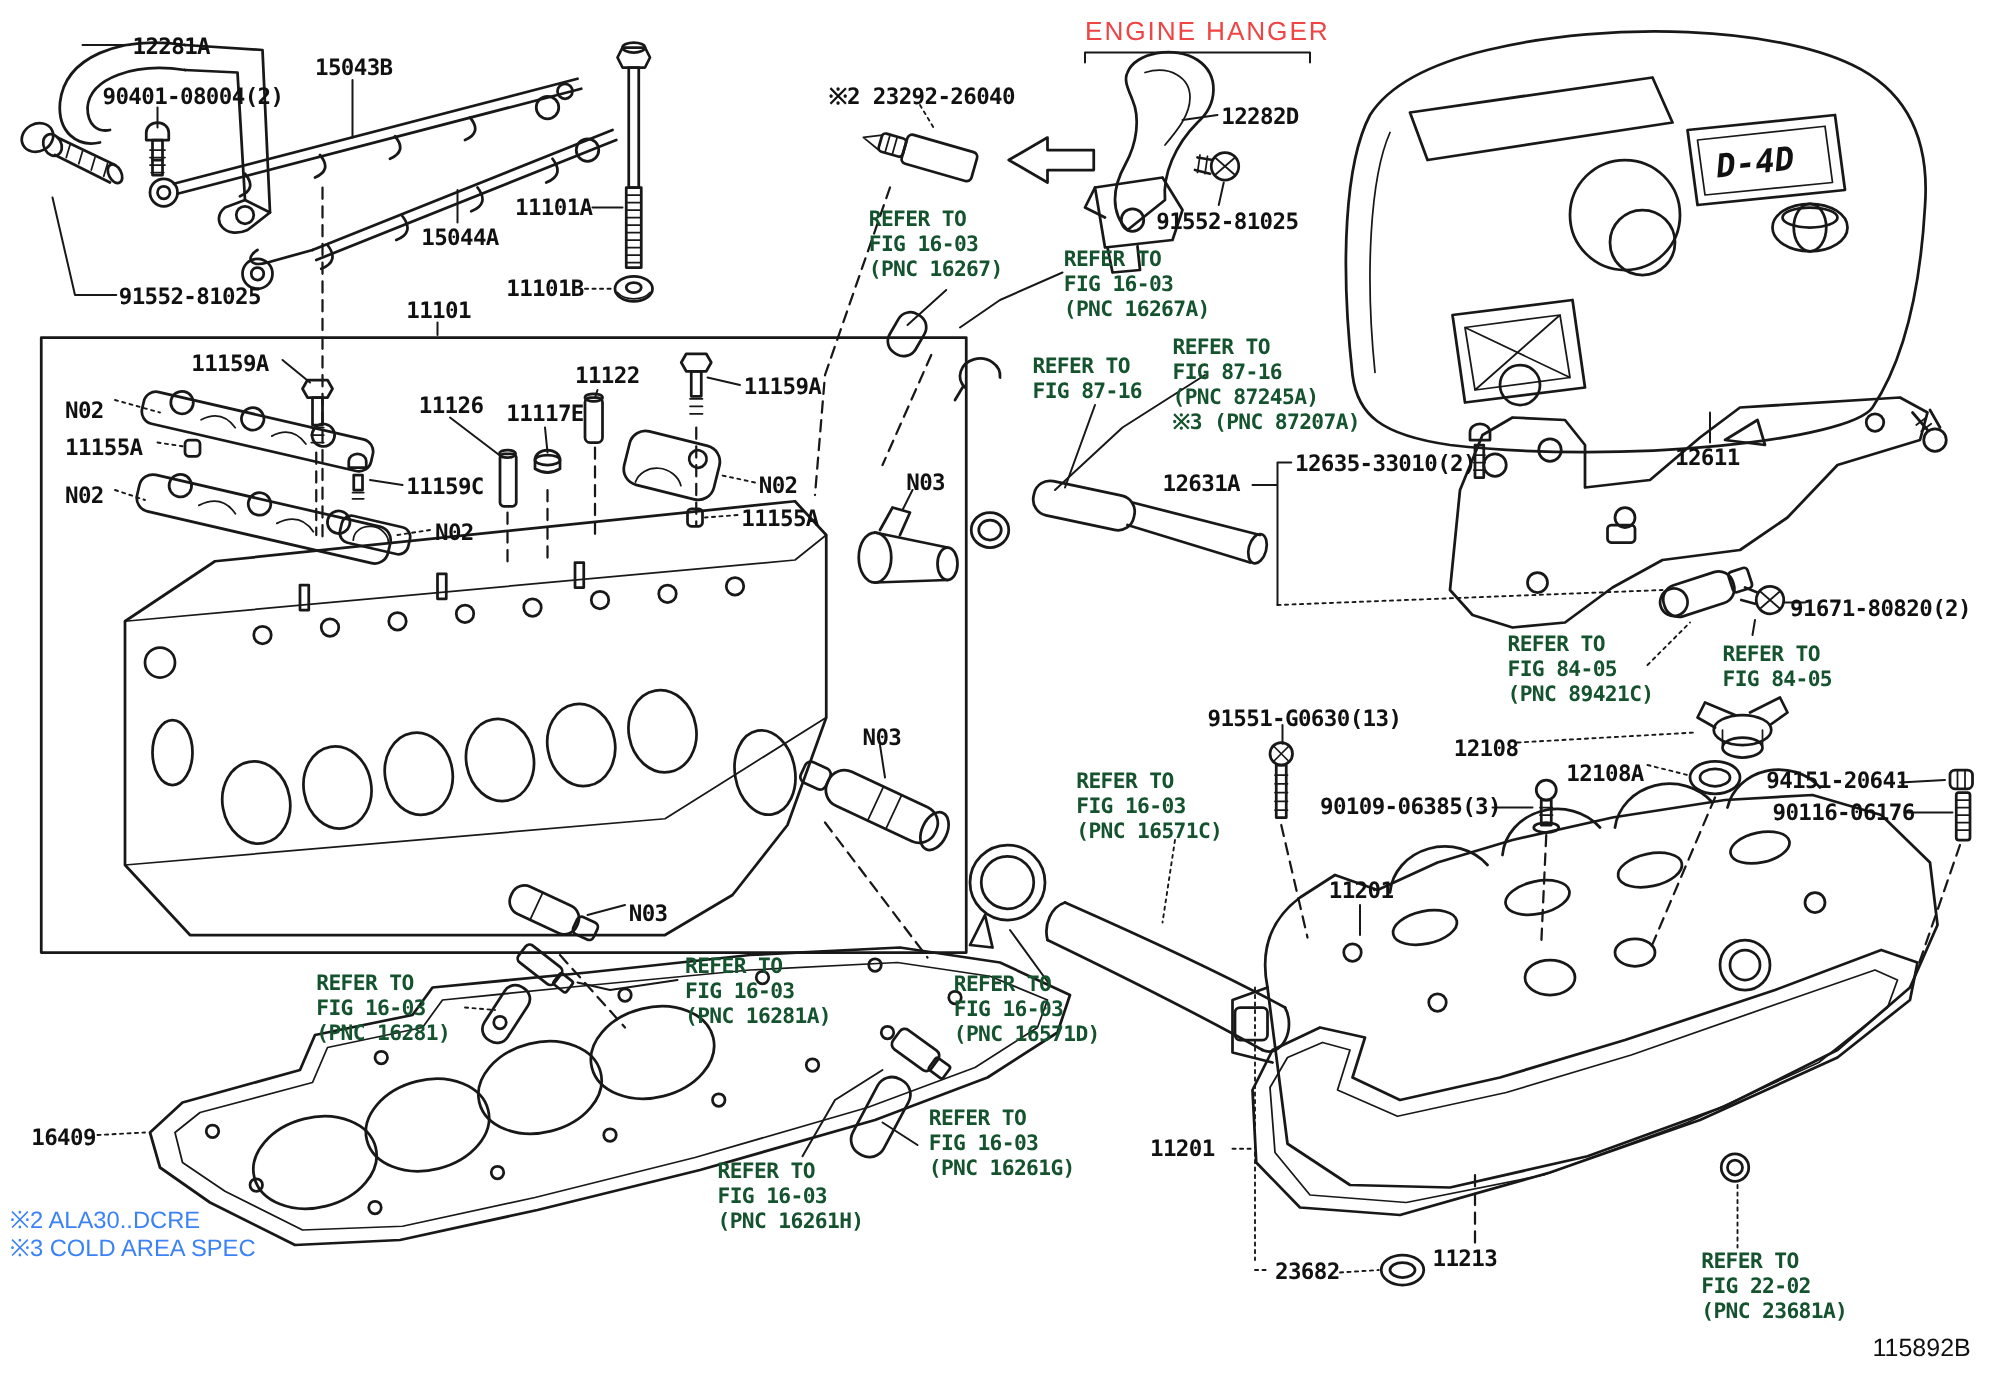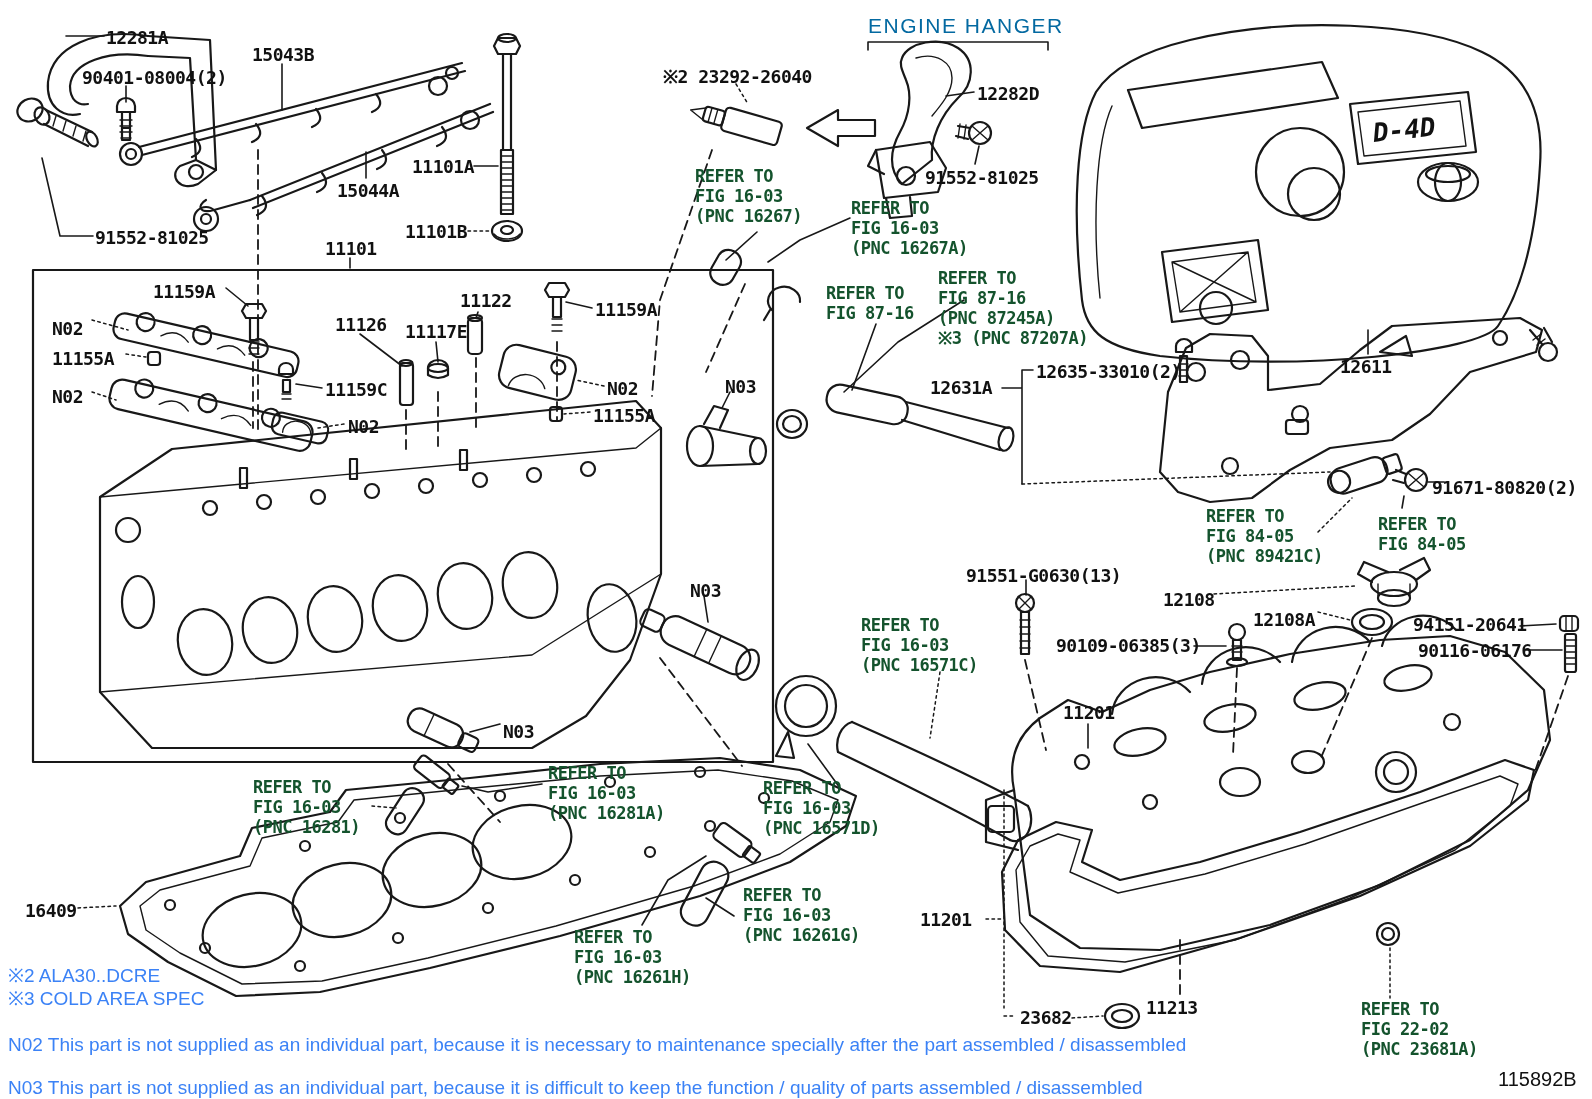--- a/index.html
+++ b/index.html
@@ -10,21 +10,21 @@
   #art .thin{stroke-width:1.4}
   #art .ldr{stroke-width:1.6}
   #art .dash{stroke-dasharray:9 6;stroke-width:1.8}
   #art .dot{stroke-dasharray:2.5 3.5;stroke-width:1.5}
   #art text{fill:#111;stroke:none;font-family:"DejaVu Sans Mono",monospace}
   .plabel{position:absolute;z-index:2;font:bold 18px "DejaVu Sans Mono",monospace;
           letter-spacing:-0.5px;white-space:nowrap;color:#111}
   .ref{position:absolute;z-index:2;font:bold 17px/20px "DejaVu Sans Mono",monospace;
        letter-spacing:-0.5px;white-space:pre-line;color:#14532d}
   .note{position:absolute;z-index:2;font:19px "Liberation Sans",sans-serif;white-space:nowrap;color:#3b82f6}
-  .htitle{position:absolute;z-index:2;font:21px "Liberation Sans",sans-serif;letter-spacing:1.5px;color:#0369a1}
+  .htitle{position:absolute;z-index:2;font:21px "Liberation Sans",sans-serif;letter-spacing:1.5px;color:#ef4444}
   .figcode{position:absolute;z-index:2;font:20px "Liberation Sans",sans-serif;color:#111}
 </style>
 </head>
 <body>
 
 <div id="stage">
 
 <svg id="art" width="1592" height="1099" viewBox="0 0 1592 1099">
 
   <g>
@@ -518,16 +518,14 @@
 <div class="plabel" style="left:920px;top:909px">11201</div>
 <div class="plabel" style="left:1020px;top:1007px">23682</div>
 <div class="plabel" style="left:1146px;top:997px">11213</div>
 <div class="ref" style="left:1361px;top:999px">REFER TO
 FIG 22-02
 (PNC 23681A)</div>
 <div class="figcode" style="left:1498px;top:1068px">115892B</div>
 
 <div class="note" style="left:8px;top:962px">※2  ALA30..DCRE</div>
 <div class="note" style="left:8px;top:985px">※3 COLD AREA SPEC</div>
-<div class="note" style="left:8px;top:1034px">N02  This part is not supplied as an individual part, because it is necessary to maintenance specially after the part assembled / disassembled</div>
-<div class="note" style="left:8px;top:1077px">N03  This part is not supplied as an individual part, because it is difficult to keep the function / quality of parts  assembled / disassembled</div>
 
 </div>
 
 </body></html>

